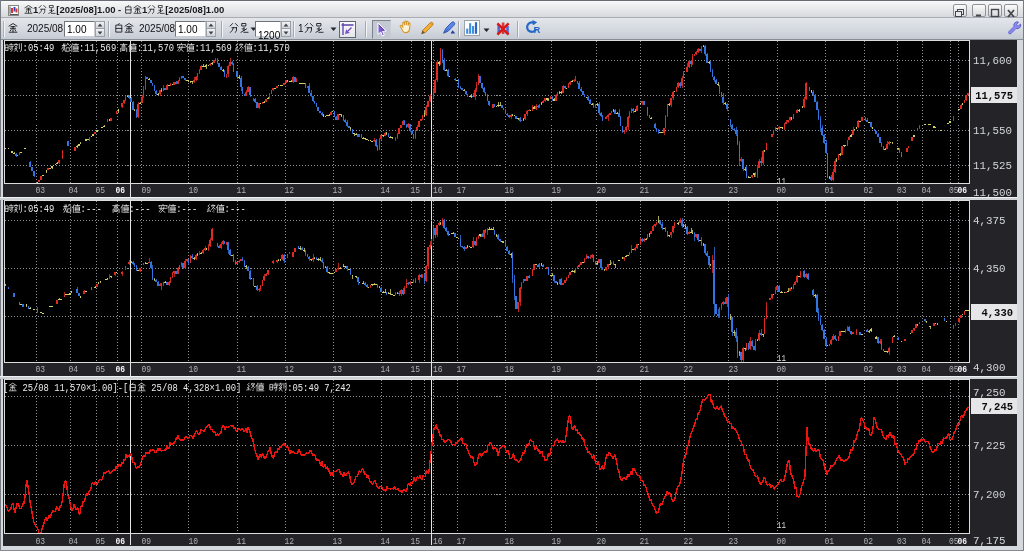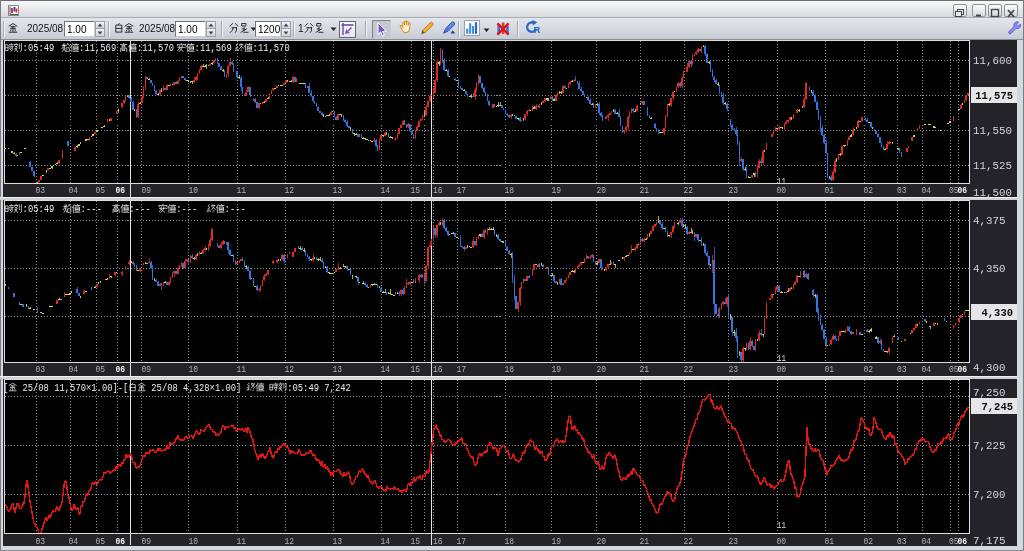--- a/index.html
+++ b/index.html
@@ -14,20 +14,35 @@
     <div class="abs" style="right:1px;top:1px;width:6px;height:549px;background:#d5d8dc"></div>
     <div class="abs" style="left:1px;bottom:1px;width:1022px;height:4px;background:#d5d8dc"></div>
     <div class="abs" style="left:1px;top:1px;width:1022px;height:17px;background:linear-gradient(#f7f8f9,#e8eaec 45%,#d7d9dd);border-bottom:1px solid #a9adb3"></div>
     <svg class="abs" style="left:8px;top:5px" width="11" height="11" viewBox="0 0 11 11">
 <rect x="0.5" y="0.5" width="10" height="10" fill="#fdfdfd" stroke="#888"></rect>
 <path d="M2 1.5 V9.5 M2 9.5 H10" stroke="#555" stroke-width="1" fill="none"></path>
 <rect x="3" y="3" width="2" height="5" fill="#e03030"></rect>
       <rect x="5.5" y="2" width="2" height="4.5" fill="#2b52c8"></rect>
       <rect x="7.6" y="3.5" width="1.8" height="4" fill="#e03030"></rect>
 </svg>
+    <div class="abs" style="left:24px;top:4px;height:12px;font-size:9.5px;letter-spacing:0;color:#17181b;white-space:nowrap"><svg width="9" height="9" viewBox="0 0 10 10" style="vertical-align:-1px;margin:0 0 0px 0;color:#17181b">
+        <use href="#g-kin"></use>
+      </svg><b>1</b><svg width="9" height="9" viewBox="0 0 10 10" style="vertical-align:-1px;margin:0 0 0px 0;color:#17181b">
+        <use href="#g-fun"></use>
+      </svg><svg width="9" height="9" viewBox="0 0 10 10" style="vertical-align:-1px;margin:0 0 0px 0;color:#17181b">
+        <use href="#g-soku"></use>
+      </svg><b>[2025/08]1.00 - </b><svg width="9" height="9" viewBox="0 0 10 10" style="vertical-align:-1px;margin:0 0 0px 0;color:#17181b">
+        <use href="#g-haku"></use>
+      </svg><svg width="9" height="9" viewBox="0 0 10 10" style="vertical-align:-1px;margin:0 0 0px 0;color:#17181b">
+        <use href="#g-kin"></use>
+      </svg><b>1</b><svg width="9" height="9" viewBox="0 0 10 10" style="vertical-align:-1px;margin:0 0 0px 0;color:#17181b">
+        <use href="#g-fun"></use>
+      </svg><svg width="9" height="9" viewBox="0 0 10 10" style="vertical-align:-1px;margin:0 0 0px 0;color:#17181b">
+        <use href="#g-soku"></use>
+      </svg><b>[2025/08]1.00</b></div>
     <div class="abs" style="left:953px;top:4px;width:14px;height:13px;background:linear-gradient(#fafafa,#d9dadc);border:1px solid #8f9399;border-radius:2px"><svg width="12" height="11" viewBox="0 0 12 11">
         <rect x="3.5" y="1.5" width="6" height="5" fill="none" stroke="#44474c"></rect>
         <rect x="1.5" y="3.5" width="6" height="5" fill="#e8e9eb" stroke="#44474c"></rect>
       </svg></div>
     <div class="abs" style="left:972px;top:4px;width:14px;height:13px;background:linear-gradient(#fafafa,#d9dadc);border:1px solid #8f9399;border-radius:2px"><svg width="12" height="11" viewBox="0 0 12 11">
         <path d="M3 7.5H8" stroke="#44474c" stroke-width="2"></path>
       </svg></div>
     <div class="abs" style="left:988px;top:4px;width:14px;height:13px;background:linear-gradient(#fafafa,#d9dadc);border:1px solid #8f9399;border-radius:2px"><svg width="12" height="11" viewBox="0 0 12 11">
         <rect x="2.5" y="1.5" width="7" height="7" fill="none" stroke="#44474c" stroke-width="1.4"></rect>
       </svg></div>
@@ -75,21 +90,21 @@
     </div>
     <div class="abs" style="left:221px;top:21px;width:2px;height:16px;border-left:1px solid #a3a9b1;border-right:1px solid #f2f4f7"></div>
     <div class="abs" style="left:229px;top:23px;height:12px;line-height:12px;font-size:10px;font-weight:normal;color:#101114;white-space:nowrap"><svg width="10" height="10" viewBox="0 0 10 10" style="vertical-align:-1px;margin:0 0 0px 0;color:#101114">
         <use href="#g-fun"></use>
       </svg><svg width="10" height="10" viewBox="0 0 10 10" style="vertical-align:-1px;margin:0 0 0px 0;color:#101114">
         <use href="#g-soku"></use>
       </svg></div>
     <svg class="abs" style="left:250px;top:27px" width="7" height="5">
       <path d="M0.5 0.5 H6.5 L3.5 4 Z" fill="#23262b"></path>
     </svg>
-    <div class="abs" style="left:255px;top:21px;width:26px;height:16px;background:#fff;border:1px solid;border-color:#70757c #c9cdd3 #c9cdd3 #70757c;font-size:10px;color:#000;padding:2px 0 0 2px">1200</div>
+    <div class="abs" style="left:255px;top:21px;width:26px;height:16px;background:#fff;border:1px solid;border-color:#70757c #c9cdd3 #c9cdd3 #70757c;font-size:10px;color:#000;padding:8px 0 0 2px">1200</div>
     <div class="abs" style="left:281px;top:21px;width:10px;height:16px">
       <div style="width:10px;height:8px;background:linear-gradient(#f2f3f5,#cfd3d9);border:1px solid #9aa0a8;display:flex;align-items:center;justify-content:center">
         <svg width="6" height="4">
           <path d="M3 0.5 L5.4 3.5 H0.6 Z" fill="#3c4046"></path>
         </svg>
       </div>
       <div style="width:10px;height:8px;background:linear-gradient(#f2f3f5,#cfd3d9);border:1px solid #9aa0a8;border-top:none;display:flex;align-items:center;justify-content:center">
         <svg width="6" height="4">
           <path d="M3 3.5 L0.6 0.5 H5.4 Z" fill="#3c4046"></path>
         </svg>

